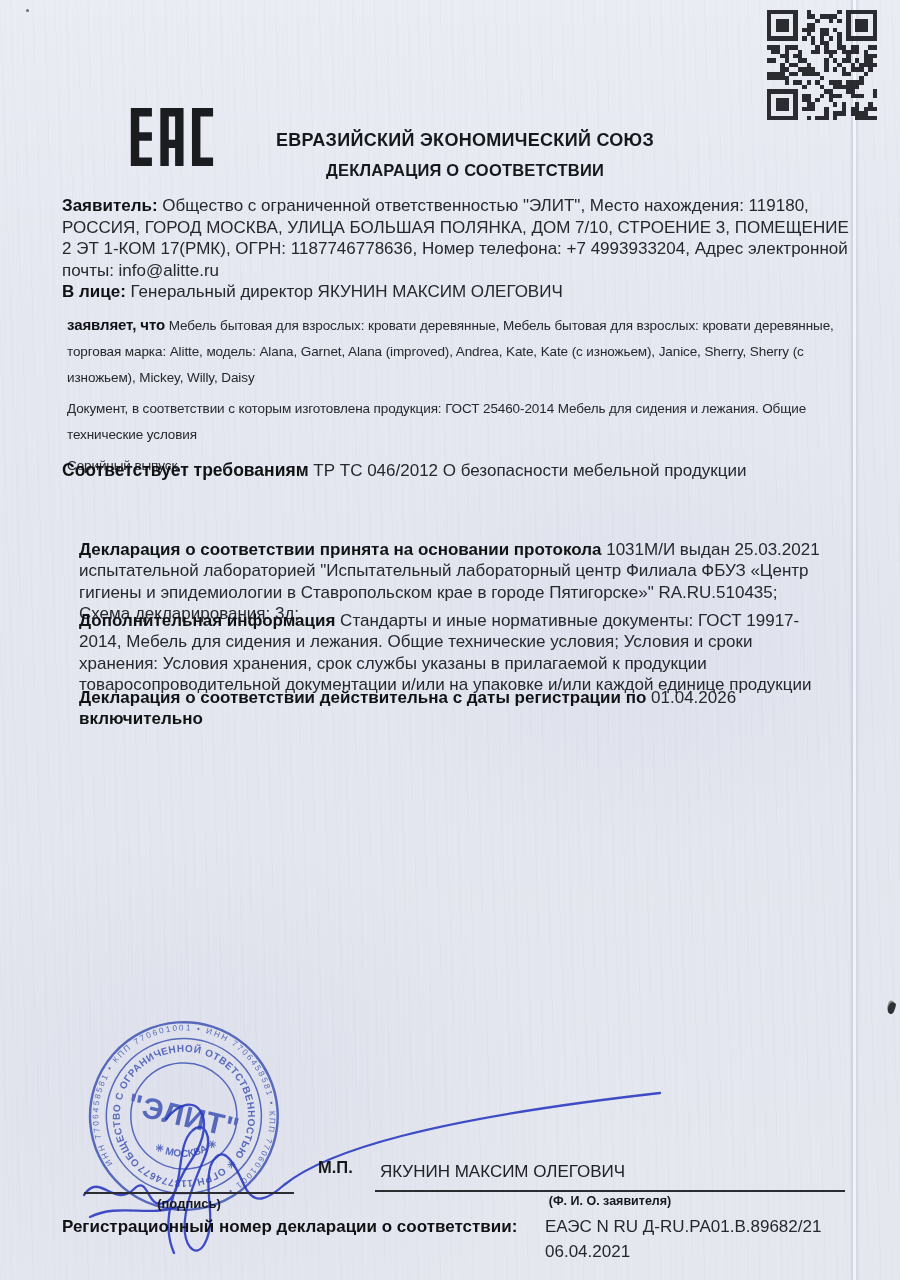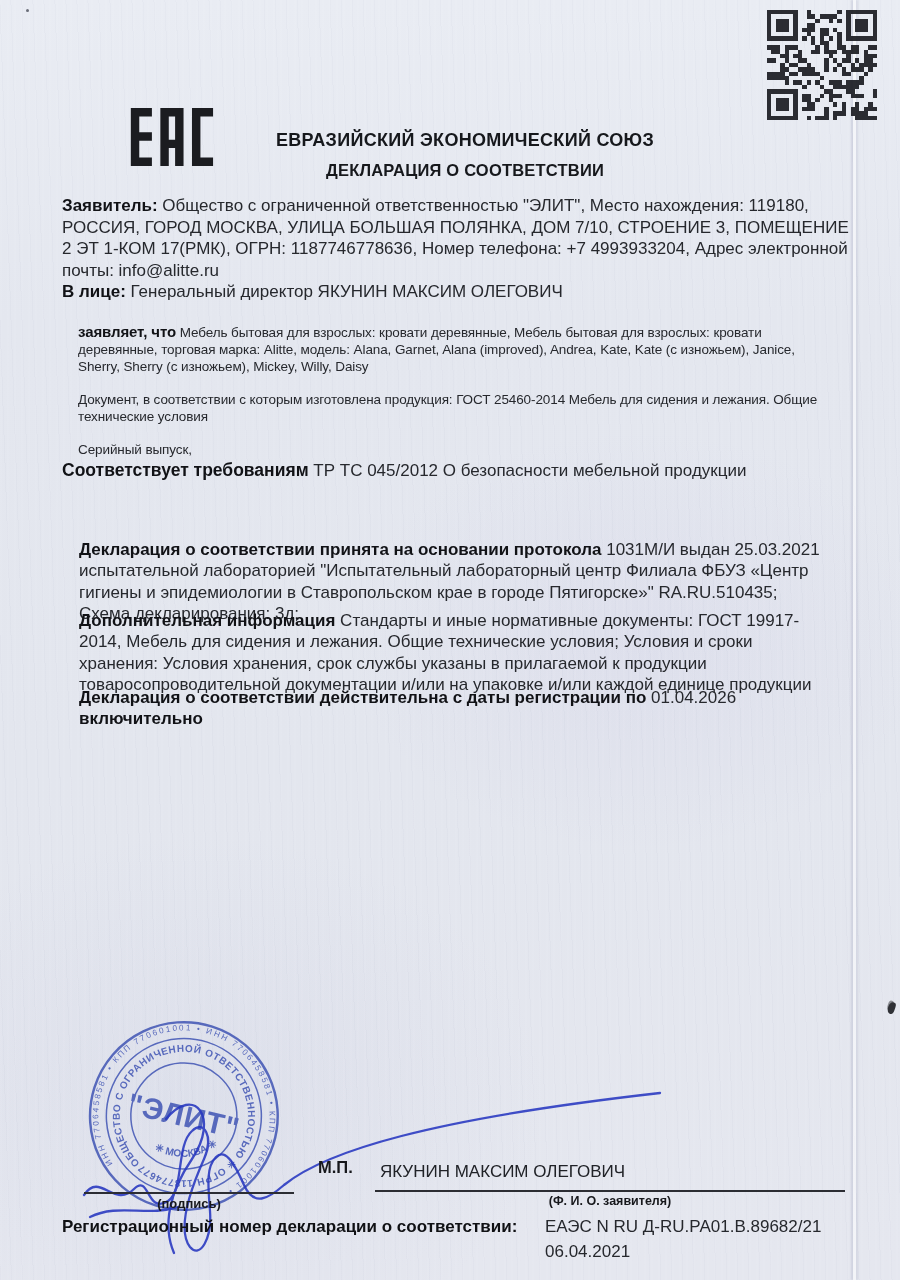--- a/index.html
+++ b/index.html
@@ -23,21 +23,21 @@
     position:absolute;left:853px;top:0;width:3px;height:1280px;pointer-events:none;
     background:rgba(255,255,255,0.5);
     box-shadow:-2px 0 2px rgba(150,156,182,0.28), 2px 0 2px rgba(150,156,182,0.2);
   }
   .abs{position:absolute;}
   .hdr{left:30px;width:870px;text-align:center;font-weight:bold;color:#16181c;}
   .hdr1{top:130px;font-size:18px;letter-spacing:0.3px;}
   .hdr2{top:161px;font-size:16.5px;letter-spacing:0.2px;}
   .flow{left:62px;width:788px;}
   .p-large{font-size:17px;line-height:21.5px;margin:0;}
-  .p-small{font-size:13.5px;line-height:17px;margin:16px;letter-spacing:-0.1px;}
+  .p-small{font-size:13.5px;line-height:26px;margin:5px;letter-spacing:-0.1px;}
   .p-mid{font-size:17px;line-height:21.3px;margin:17px;}
   b,.b{font-weight:bold;color:#111216;}
   .val{color:#26282d;}
   .conforms{font-size:17px;}
   .conforms b{font-size:17.5px;}
   .block-suffix{display:block;}
   .mp{left:318px;top:1158px;font-weight:bold;font-size:16.5px;color:#17181c;}
   .sig-name{left:380px;top:1162px;font-size:17px;color:#202227;}
   .line{border-top:2px solid #2c2d33;height:0;}
   .line-right{left:375px;top:1190px;width:470px;}
@@ -387,21 +387,21 @@
     <p class="p-large"><b>Заявитель:</b><span class="val"> Общество с ограниченной ответственностью "ЭЛИТ", Место нахождения: 119180, РОССИЯ, ГОРОД МОСКВА, УЛИЦА БОЛЬШАЯ ПОЛЯНКА, ДОМ 7/10, СТРОЕНИЕ 3, ПОМЕЩЕНИЕ 2 ЭТ 1-КОМ 17(РМК), ОГРН: 1187746778636, Номер телефона: +7 4993933204, Адрес электронной почты: info@alitte.ru</span></p>
     <p class="p-large"><b>В лице:</b><span class="val"> Генеральный директор ЯКУНИН МАКСИМ ОЛЕГОВИЧ</span></p>
   </div>
 
   <div class="abs flow" style="top:307px;">
     <p class="p-small"><b style="font-size:15px;">заявляет, что</b><span class="val"> Мебель бытовая для взрослых: кровати деревянные, Мебель бытовая для взрослых: кровати деревянные, торговая марка: Alitte, модель: Alana, Garnet, Alana (improved), Andrea, Kate, Kate (с изножьем), Janice, Sherry, Sherry (с изножьем), Mickey, Willy, Daisy</span></p>
     <p class="p-small val">Документ, в соответствии с которым изготовлена продукция: ГОСТ 25460-2014 Мебель для сидения и лежания. Общие технические условия</p>
     <p class="p-small val">Серийный выпуск,</p>
   </div>
 
-  <div class="abs flow conforms" style="top:460px;"><b>Соответствует требованиям</b><span class="val">  ТР ТС 045/2012 О безопасности мебельной продукции</span></div>
+  <div class="abs flow conforms" style="top:460px;"><b>Соответствует требованиям</b><span class="val">  ТР ТС 046/2012 О безопасности мебельной продукции</span></div>
 
   <div class="abs flow" style="top:522px;">
     <p class="p-mid"><b>Декларация о соответствии принята на основании протокола</b><span class="val"> 1031М/И выдан 25.03.2021 испытательной лабораторией "Испытательный лабораторный центр Филиала ФБУЗ «Центр гигиены и эпидемиологии в Ставропольском крае в городе Пятигорске»" RA.RU.510435; Схема декларирования: 3д;</span></p>
   </div>
 
   <div class="abs flow" style="top:593px;">
     <p class="p-mid"><b>Дополнительная информация</b><span class="val"> Стандарты и иные нормативные документы: ГОСТ 19917-2014, Мебель для сидения и лежания. Общие технические условия; Условия и сроки хранения: Условия хранения, срок службы указаны в прилагаемой к продукции товаросопроводительной документации и/или на упаковке и/или каждой единице продукции</span></p>
   </div>
 
   <div class="abs flow" style="top:670px;">

